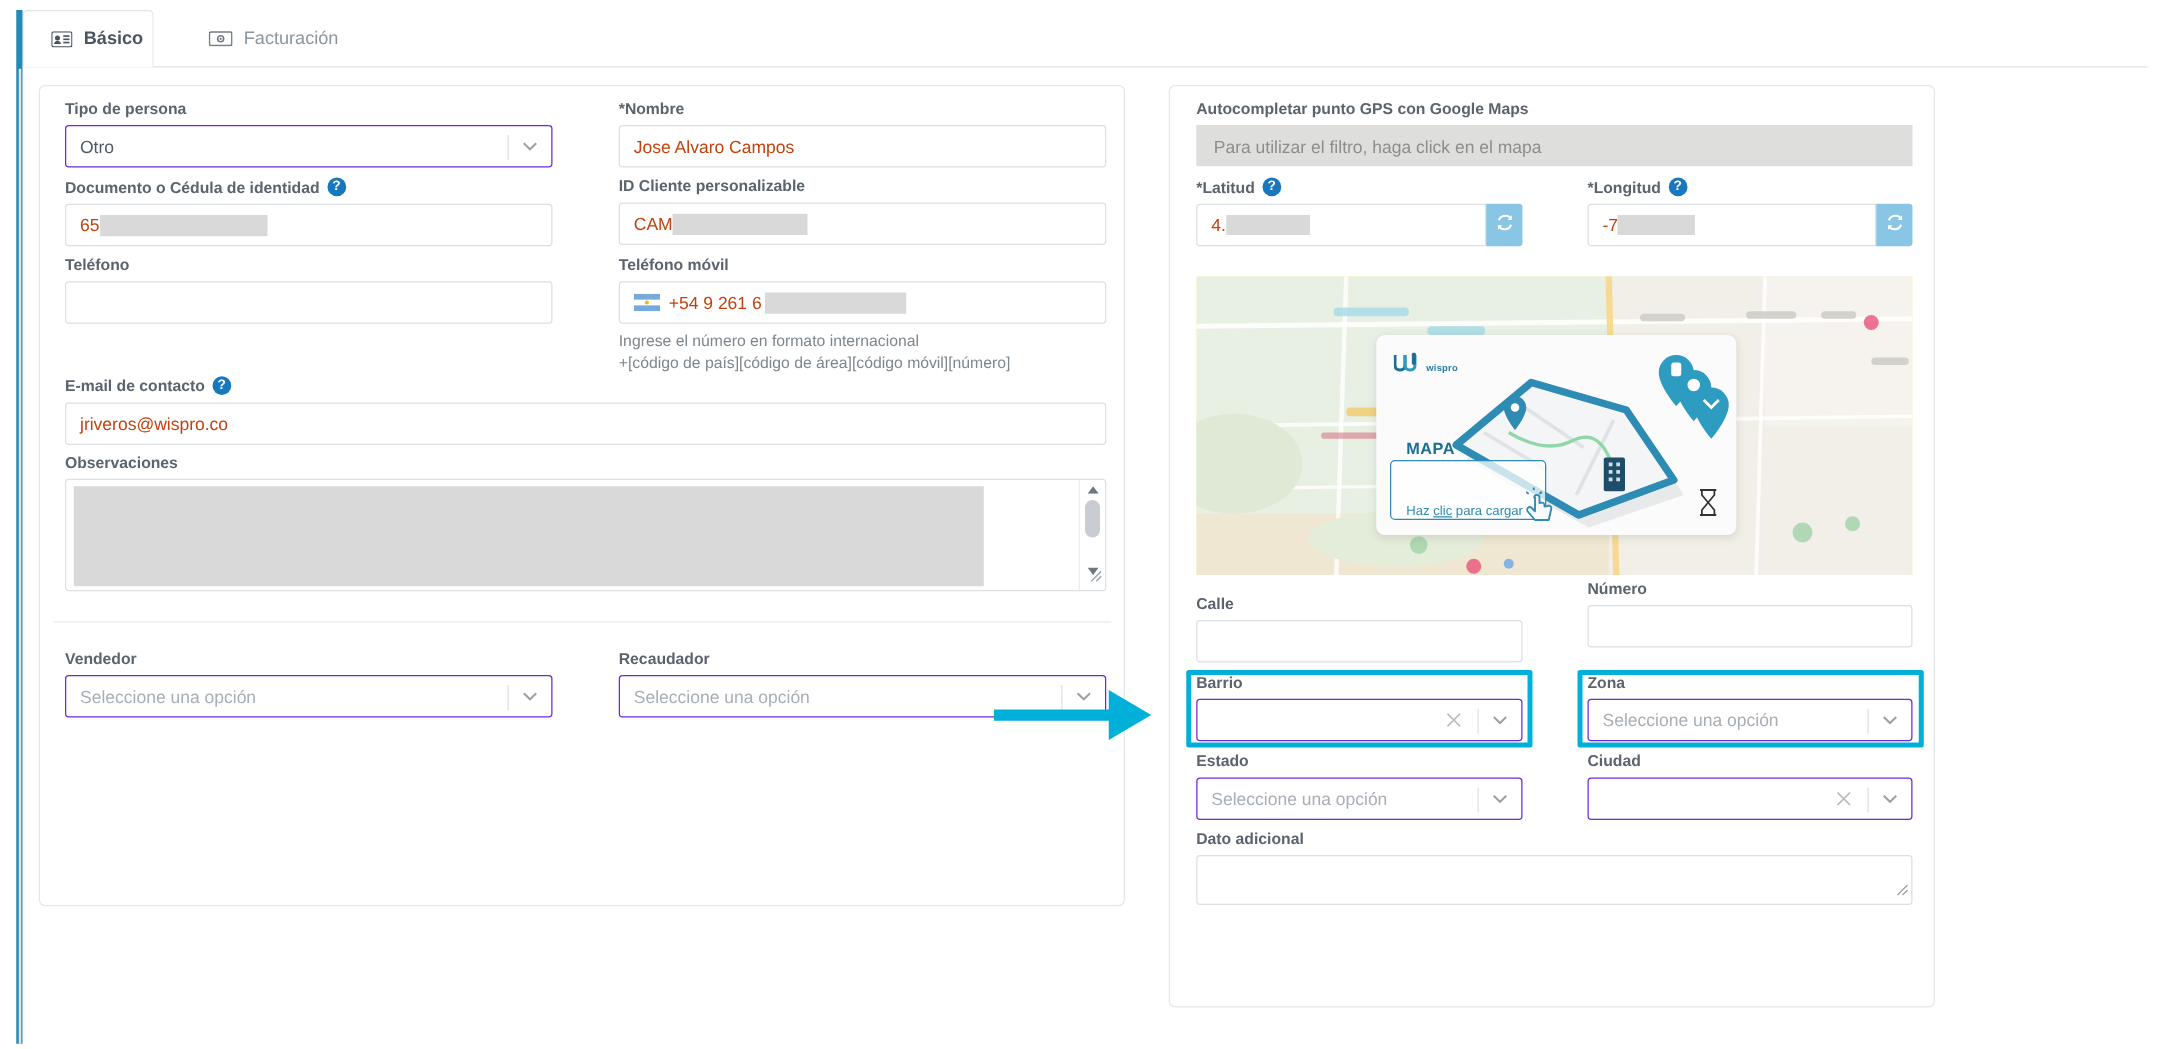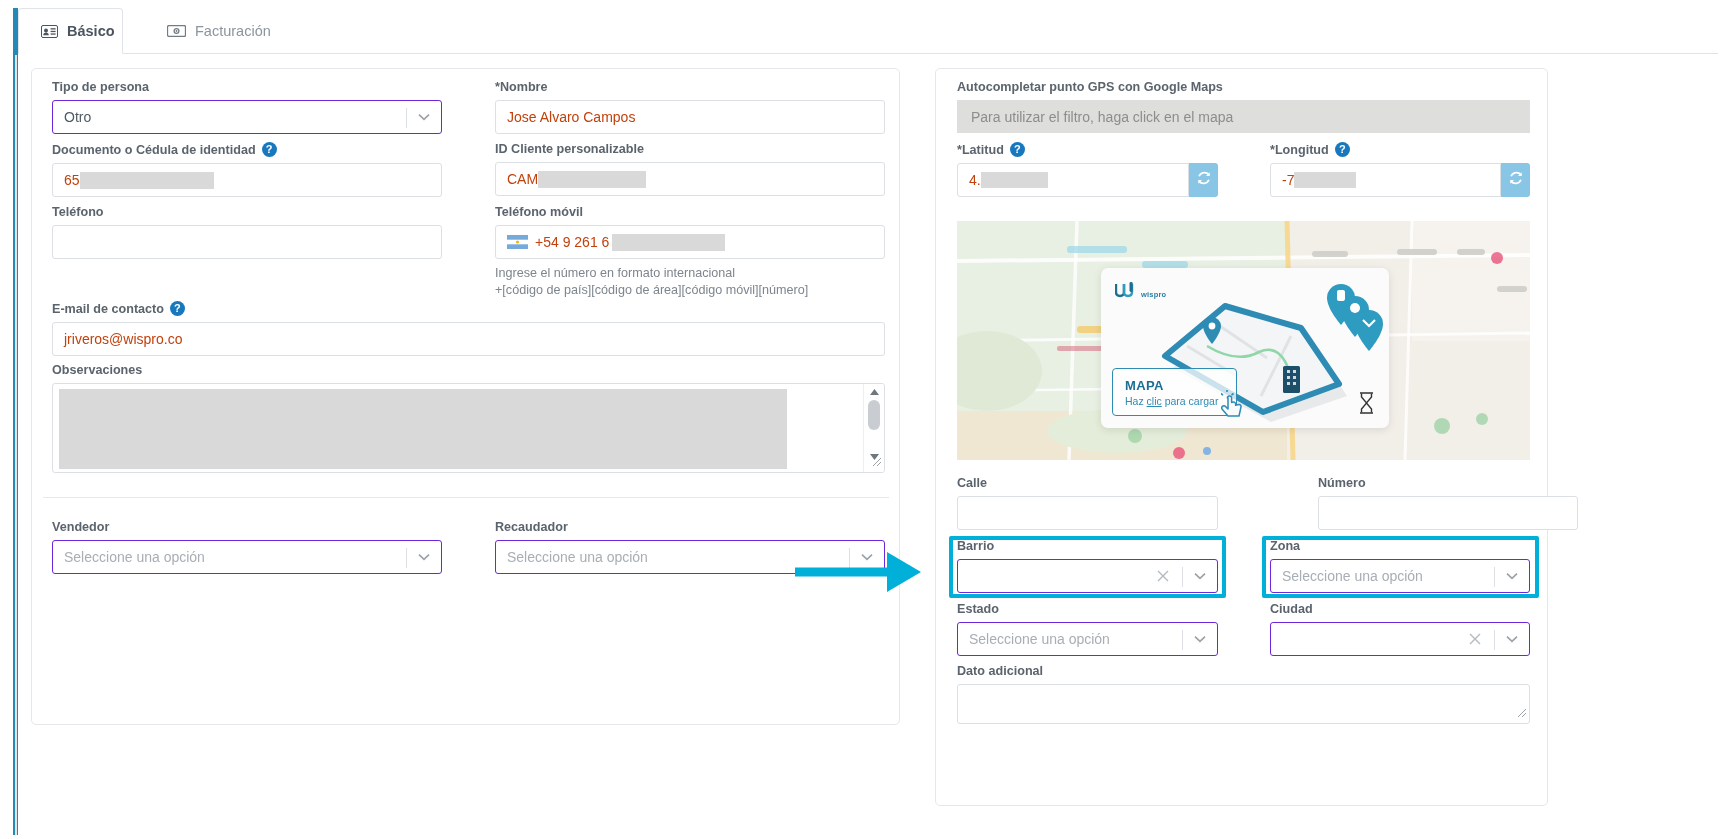--- a/index.html
+++ b/index.html
@@ -165,22 +165,23 @@
     background: #fbfbfb; border-radius: 7px;
     box-shadow: 0 2px 8px rgba(0,0,0,.10);
   }
   .map-logo { position: absolute; left: 14px; top: 14px; display:flex; align-items:flex-end; gap:2px;}
   .map-logo-txt { font-size: 7.5px; color: #2b7fa6; font-weight: bold; letter-spacing:.2px; }
   .map-cta {
     position: absolute; left: 11px; top: 100px;
     width: 125px; height: 48px;
     border: 1px solid #2e8bb4; border-radius: 4px;
     background: rgba(255,255,255,.75);
-    display: flex; flex-direction: column; justify-content: center;
+    display: flex; flex-direction: column; justify-content: flex-end;
     padding-left: 12px;
+    gap: 35px;
   }
   .map-cta-t { font-size: 13px; font-weight: bold; color: #1b6f96; letter-spacing:.4px; }
   .map-cta-s { font-size: 10.5px; color: #2e8bb4; margin-top: 2px; }
   .map-cta-s u { }
   .map-hour { position: absolute; right: 14px; bottom: 10px; }
 
   
   .hl {
     position: absolute; border: 4px solid #00b0d8; border-radius: 2px;
     pointer-events: none;
@@ -499,21 +500,21 @@
       </div>
     </div>
 
     <div style="position:absolute;left:21px;top:407px;width:261px;">
       <div class="fld-label">Calle</div>
       <div class="inp empty">
         <span></span>
       </div>
     </div>
 
-    <div style="position:absolute;left:334px;top:407px;width:260px;margin-left:48px;">
+    <div style="position:absolute;left:334px;top:395px;width:260px;">
       <div class="fld-label">Número</div>
       <div class="inp empty">
         <span></span>
       </div>
     </div>
 
     <div style="position:absolute;left:21px;top:470px;width:261px;">
       <div class="fld-label">Barrio</div>
       <div class="sel">
         <span class="val"></span>

